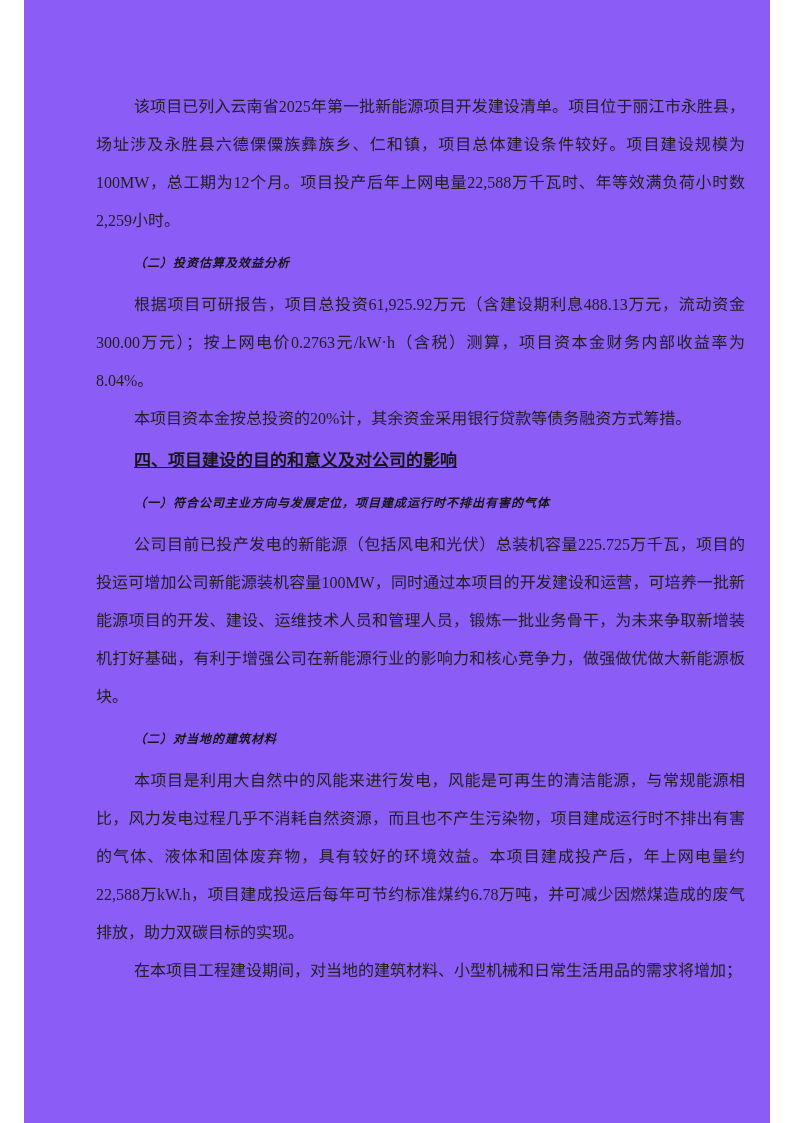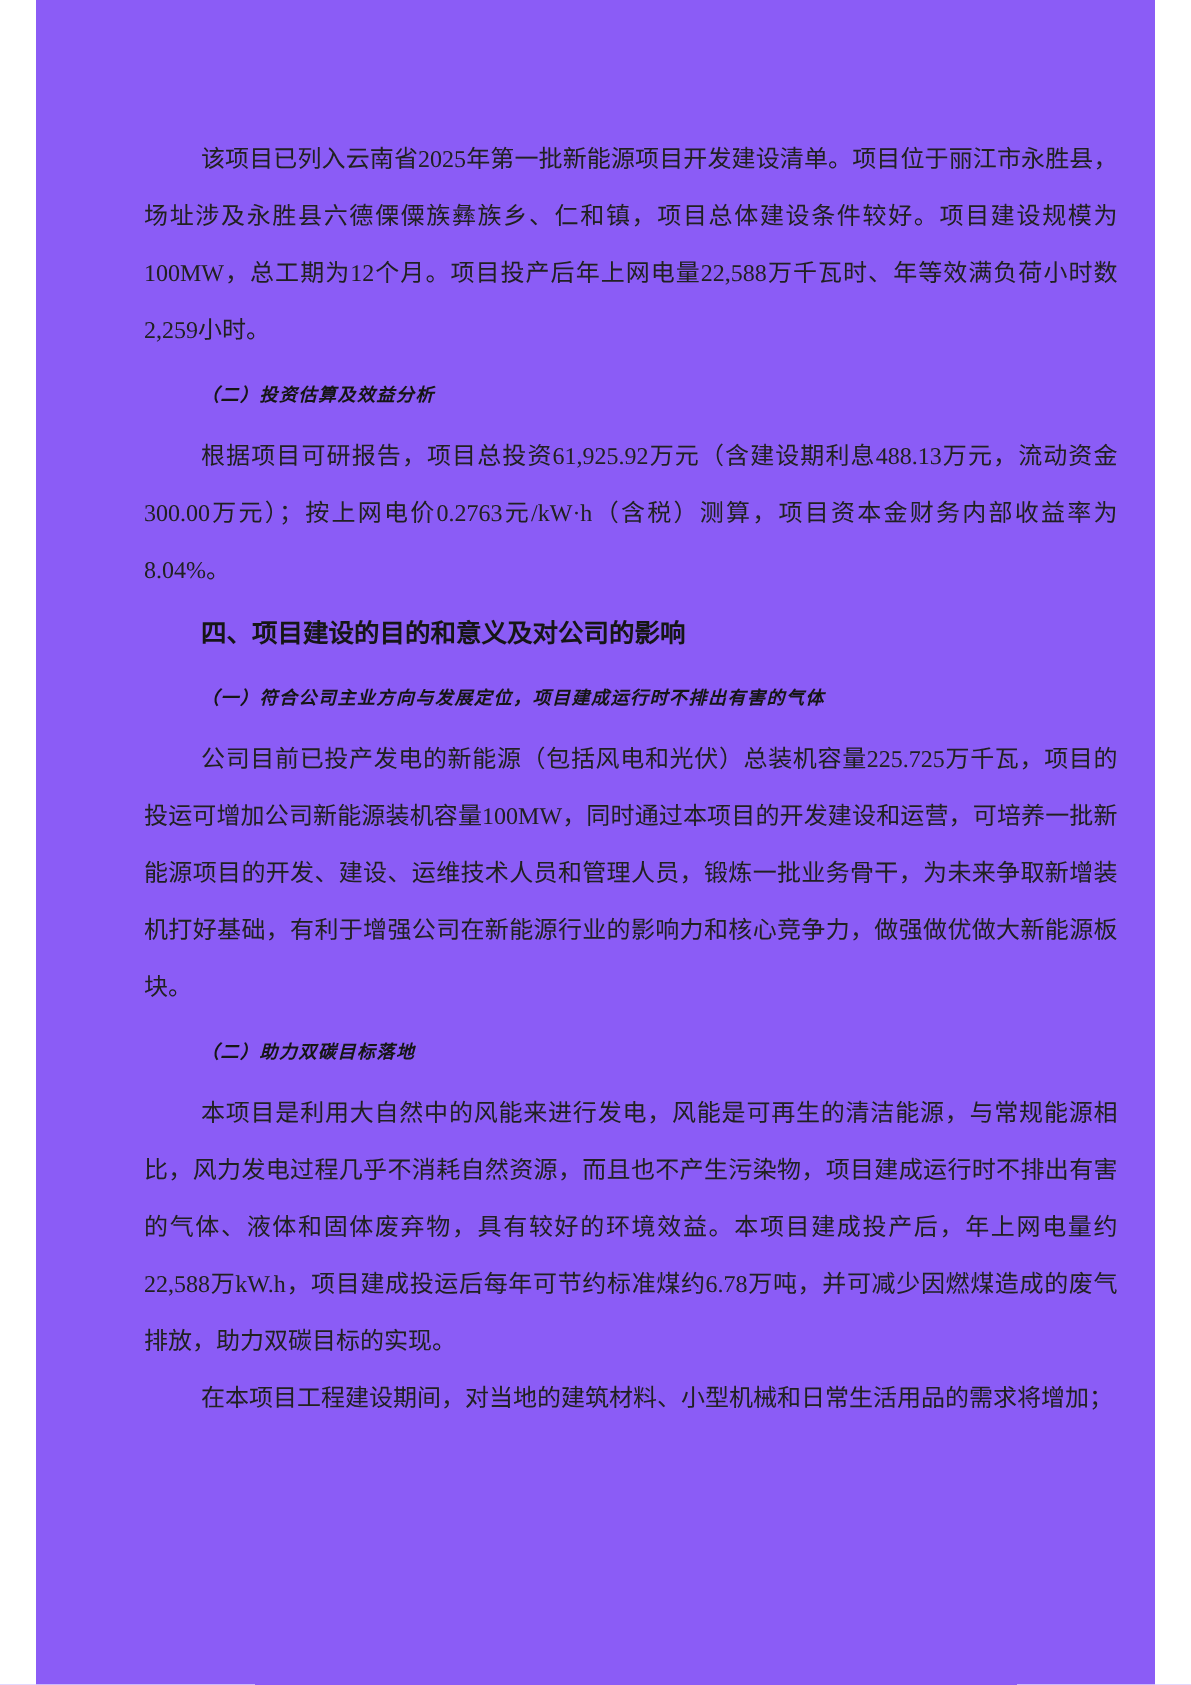--- a/index.html
+++ b/index.html
@@ -32,20 +32,21 @@
     color: #212121;
   }
   .doc-body h2.heading1 {
     margin: 4px 0;
     font-family: "Liberation Sans", "DejaVu Sans", sans-serif;
     font-weight: 700;
     font-size: 17px;
     line-height: 38px;
     text-indent: 38px;
     color: #161616;
+    text-decoration: underline;
   }
   .doc-body h3.heading2 {
     margin: 4px 0;
     font-family: "Liberation Serif", "DejaVu Serif", serif;
     font-weight: 700;
     font-style: italic;
     font-size: 12px;
     letter-spacing: 1px;
     line-height: 38px;
     text-indent: 38px;
@@ -53,20 +54,21 @@
   }
 </style>
 </head>
 <body>
 
 <div class="page">
   <div class="doc-body">
       <p class="paragraph">该项目已列入云南省2025年第一批新能源项目开发建设清单。项目位于丽江市永胜县，场址涉及永胜县六德傈僳族彝族乡、仁和镇，项目总体建设条件较好。项目建设规模为100MW，总工期为12个月。项目投产后年上网电量22,588万千瓦时、年等效满负荷小时数2,259小时。</p>
       <h3 class="heading2">（二）投资估算及效益分析</h3>
       <p class="paragraph">根据项目可研报告，项目总投资61,925.92万元（含建设期利息488.13万元，流动资金300.00万元）；按上网电价0.2763元/kW·h（含税）测算，项目资本金财务内部收益率为8.04%。</p>
+      <p class="paragraph">本项目资本金按总投资的20%计，其余资金采用银行贷款等债务融资方式筹措。</p>
       <h2 class="heading1">四、项目建设的目的和意义及对公司的影响</h2>
       <h3 class="heading2">（一）符合公司主业方向与发展定位，项目建成运行时不排出有害的气体</h3>
       <p class="paragraph">公司目前已投产发电的新能源（包括风电和光伏）总装机容量225.725万千瓦，项目的投运可增加公司新能源装机容量100MW，同时通过本项目的开发建设和运营，可培养一批新能源项目的开发、建设、运维技术人员和管理人员，锻炼一批业务骨干，为未来争取新增装机打好基础，有利于增强公司在新能源行业的影响力和核心竞争力，做强做优做大新能源板块。</p>
-      <h3 class="heading2">（二）助力双碳目标落地</h3>
+      <h3 class="heading2">（二）对当地的建筑材料</h3>
       <p class="paragraph">本项目是利用大自然中的风能来进行发电，风能是可再生的清洁能源，与常规能源相比，风力发电过程几乎不消耗自然资源，而且也不产生污染物，项目建成运行时不排出有害的气体、液体和固体废弃物，具有较好的环境效益。本项目建成投产后，年上网电量约22,588万kW.h，项目建成投运后每年可节约标准煤约6.78万吨，并可减少因燃煤造成的废气排放，助力双碳目标的实现。</p>
       <p class="paragraph">在本项目工程建设期间，对当地的建筑材料、小型机械和日常生活用品的需求将增加；</p>
     </div>
 </div>
 
 </body></html>

